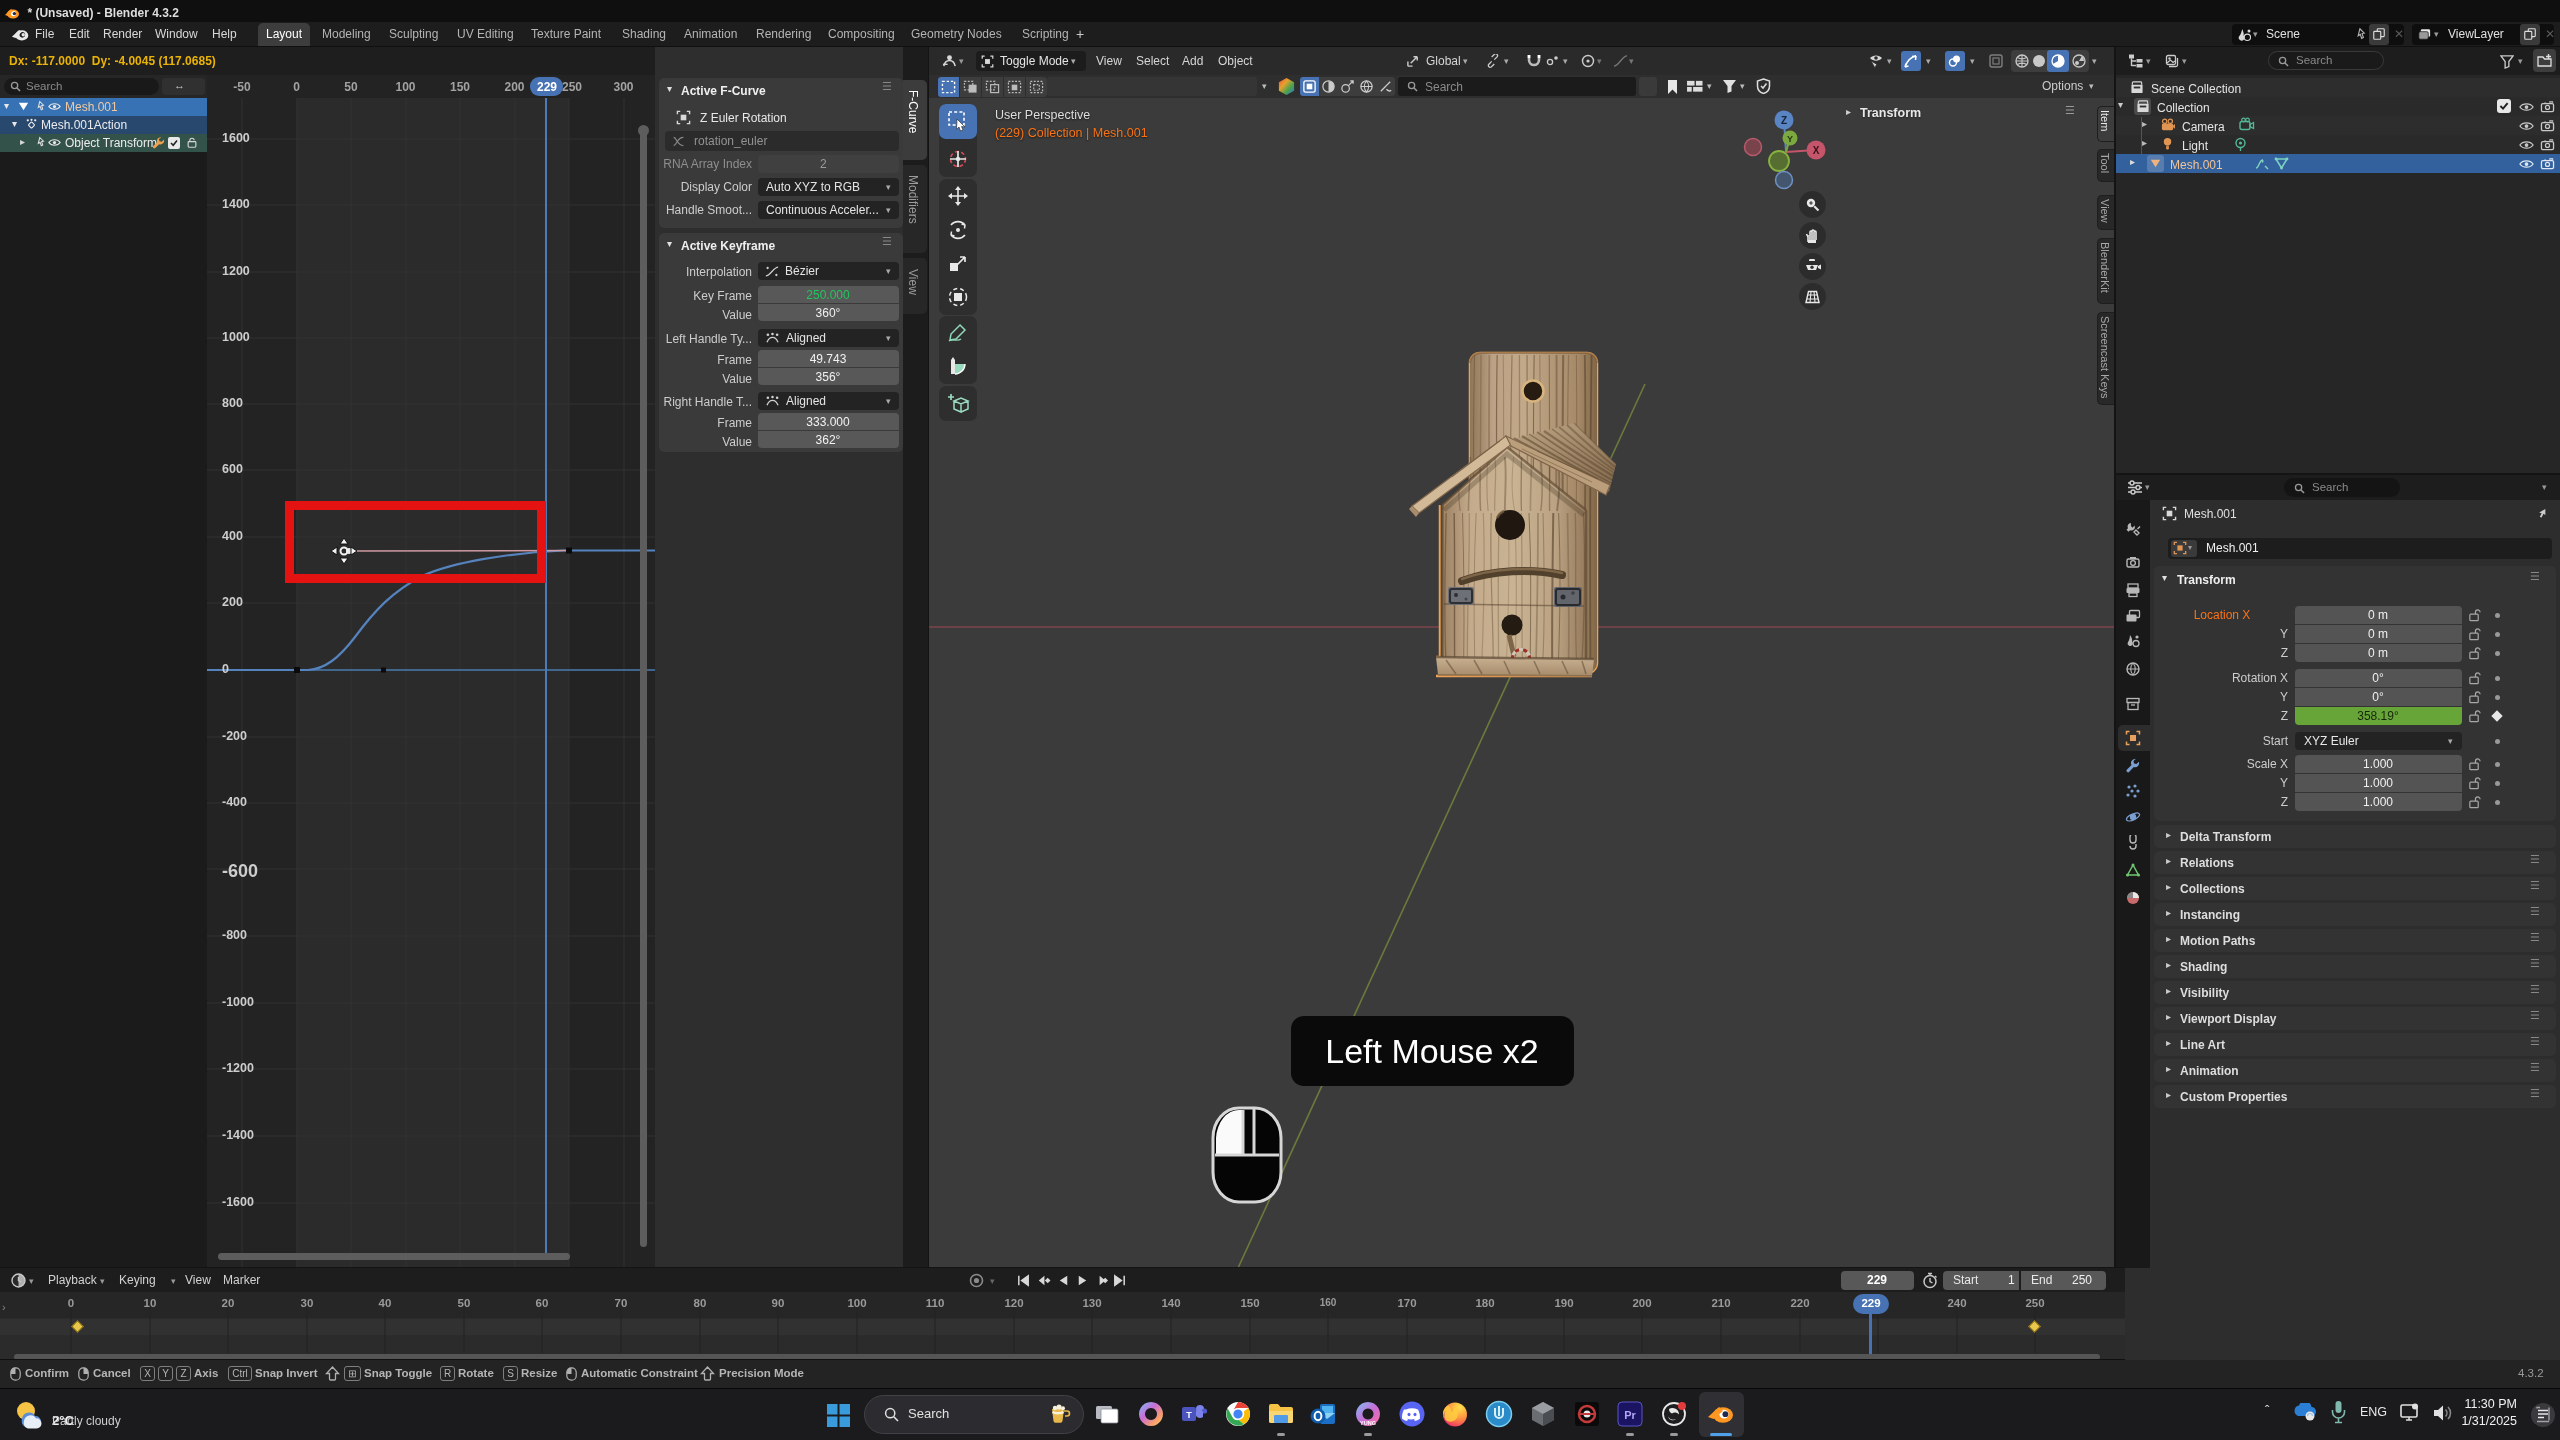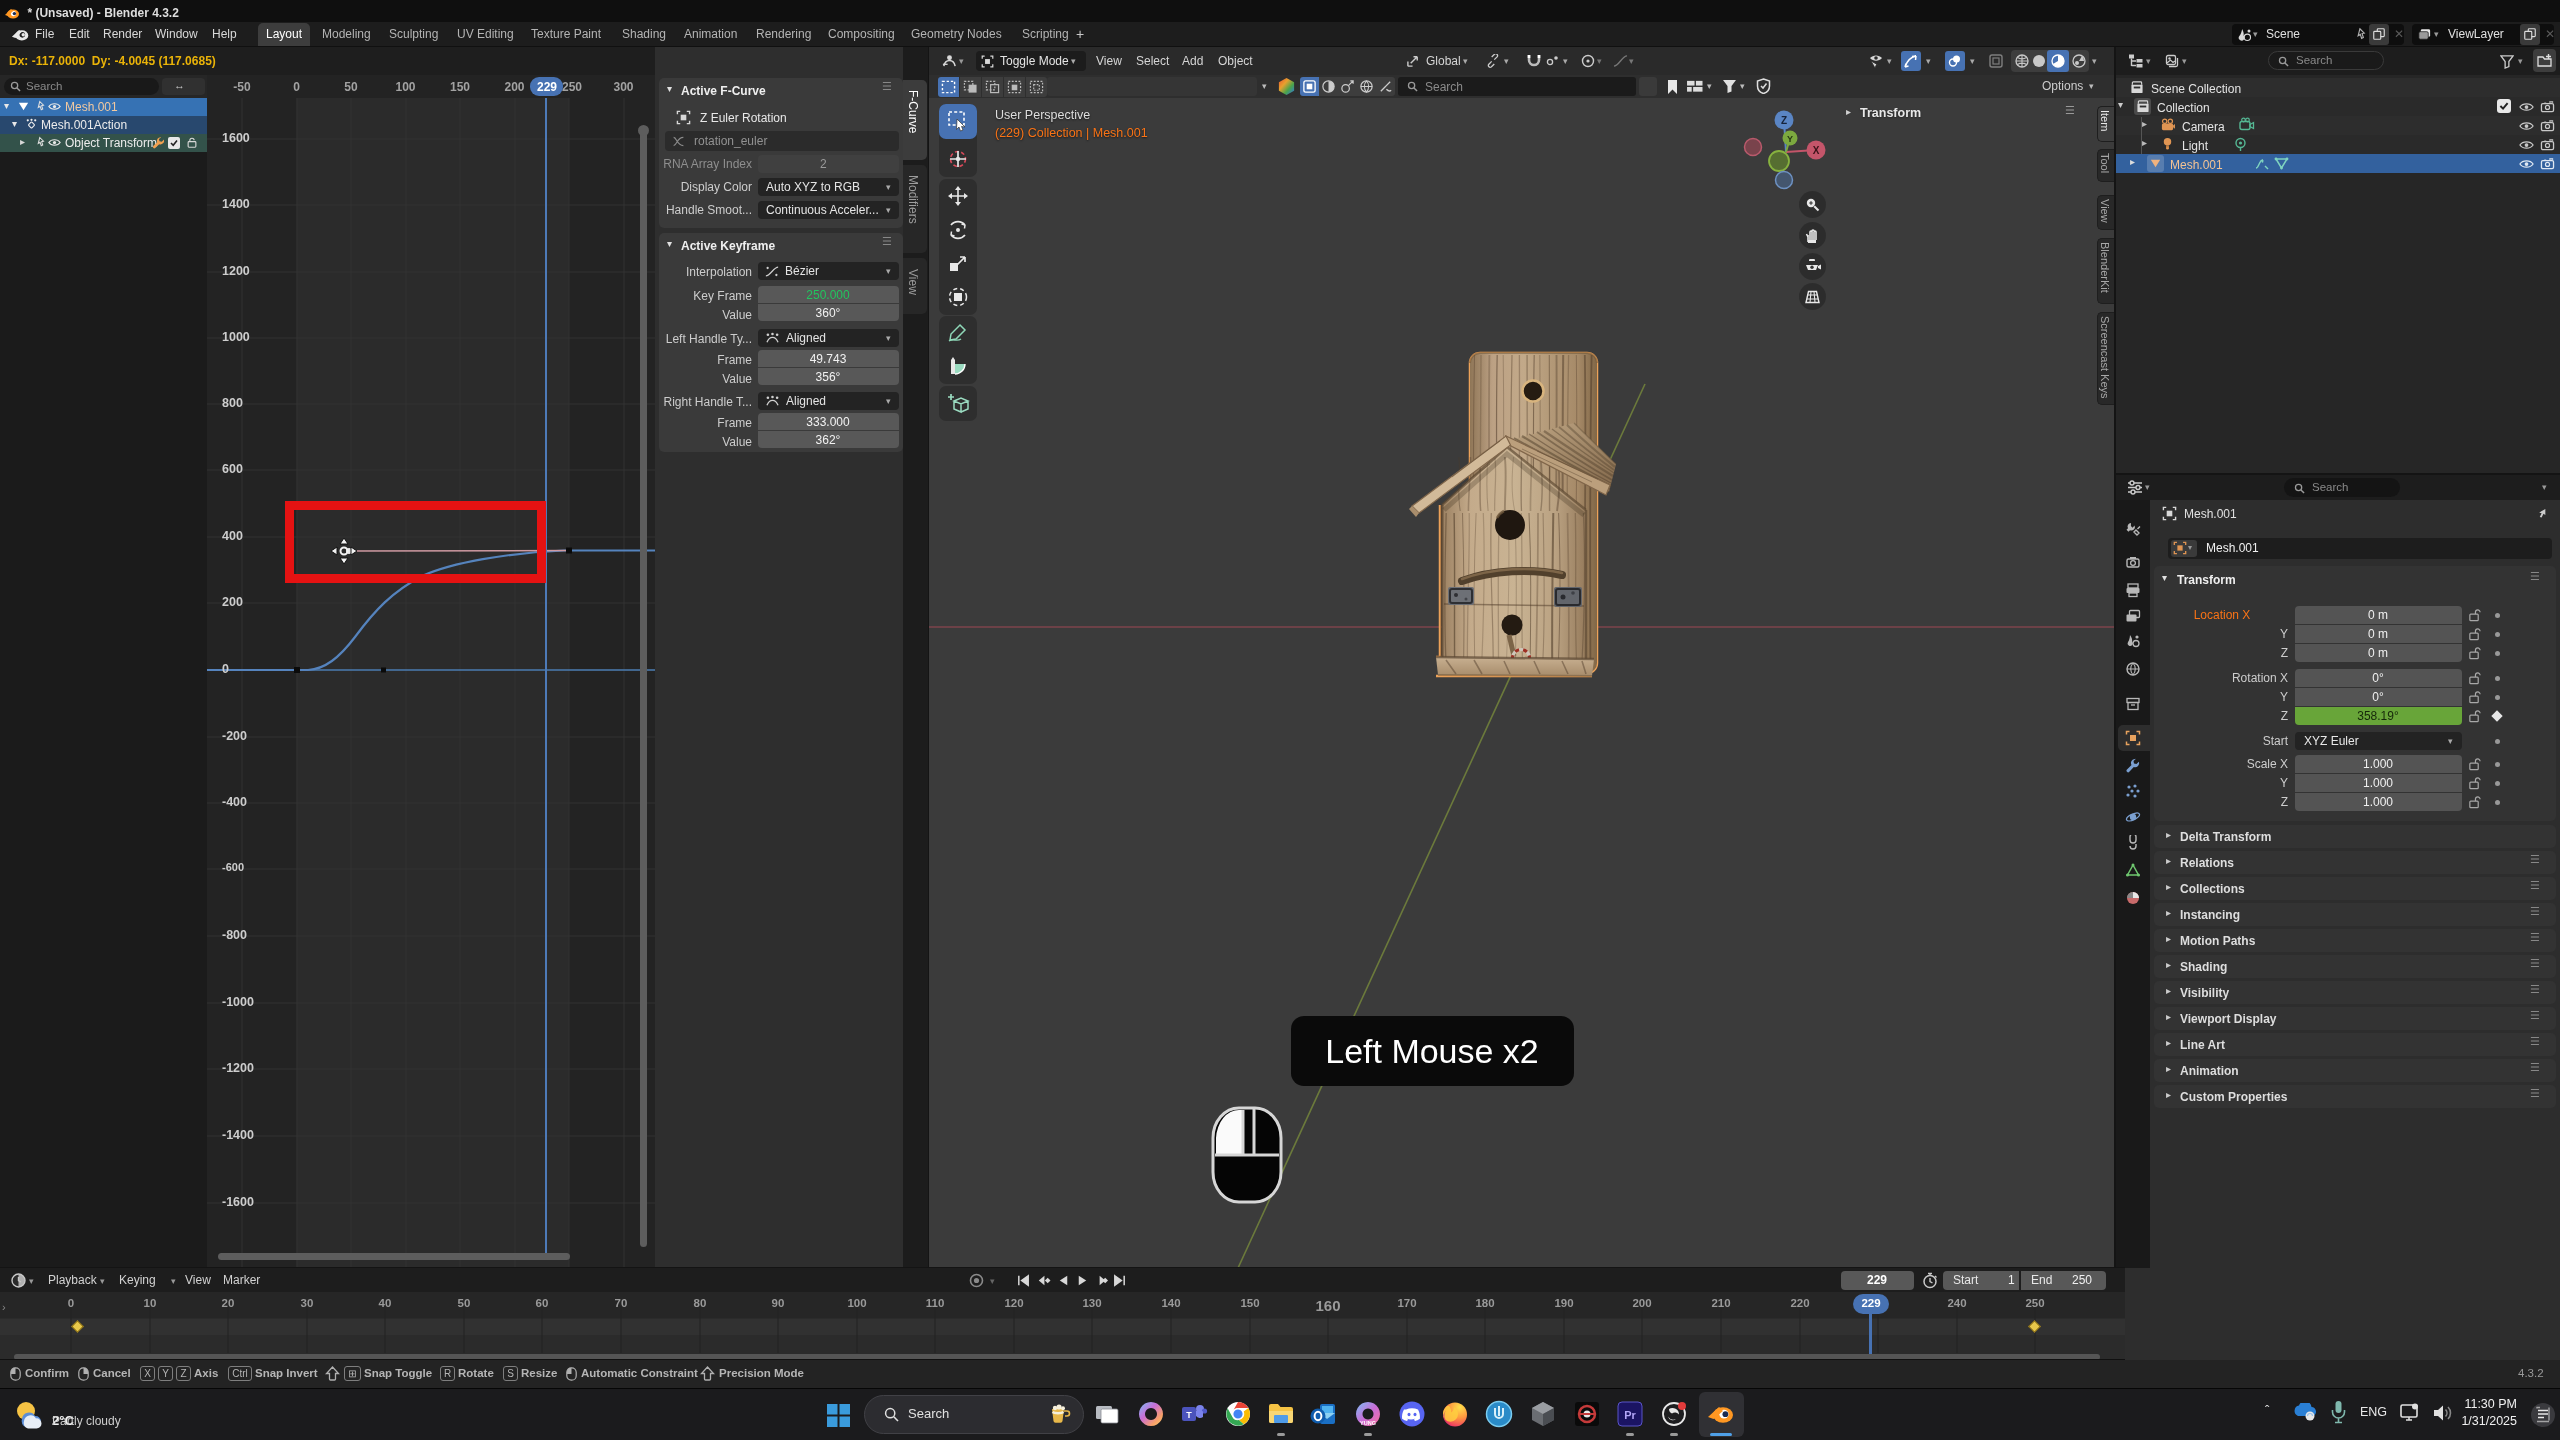--- a/index.html
+++ b/index.html
@@ -194,21 +194,21 @@
       <span class="abs txt" style="left:222px;top:150px;font-size:12.5px;font-weight:bold;color:#cdcdcd;">1400</span>
       <span class="abs txt" style="left:222px;top:217px;font-size:12.5px;font-weight:bold;color:#cdcdcd;">1200</span>
       <span class="abs txt" style="left:222px;top:283px;font-size:12.5px;font-weight:bold;color:#cdcdcd;">1000</span>
       <span class="abs txt" style="left:222px;top:349px;font-size:12.5px;font-weight:bold;color:#cdcdcd;">800</span>
       <span class="abs txt" style="left:222px;top:415px;font-size:12.5px;font-weight:bold;color:#cdcdcd;">600</span>
       <span class="abs txt" style="left:222px;top:482px;font-size:12.5px;font-weight:bold;color:#cdcdcd;">400</span>
       <span class="abs txt" style="left:222px;top:548px;font-size:12.5px;font-weight:bold;color:#cdcdcd;">200</span>
       <span class="abs txt" style="left:222px;top:615px;font-size:12.5px;font-weight:bold;color:#cdcdcd;">0</span>
       <span class="abs txt" style="left:222px;top:682px;font-size:12.5px;font-weight:bold;color:#cdcdcd;">-200</span>
       <span class="abs txt" style="left:222px;top:748px;font-size:12.5px;font-weight:bold;color:#cdcdcd;">-400</span>
-      <span class="abs txt" style="left:222px;top:814px;font-size:11px;font-weight:bold;color:#cdcdcd;">-600</span>
+      <span class="abs txt" style="left:222px;top:814px;font-size:18px;font-weight:bold;color:#cdcdcd;">-600</span>
       <span class="abs txt" style="left:222px;top:881px;font-size:12.5px;font-weight:bold;color:#cdcdcd;">-800</span>
       <span class="abs txt" style="left:222px;top:948px;font-size:12.5px;font-weight:bold;color:#cdcdcd;">-1000</span>
       <span class="abs txt" style="left:222px;top:1014px;font-size:12.5px;font-weight:bold;color:#cdcdcd;">-1200</span>
       <span class="abs txt" style="left:222px;top:1081px;font-size:12.5px;font-weight:bold;color:#cdcdcd;">-1400</span>
       <span class="abs txt" style="left:222px;top:1148px;font-size:12.5px;font-weight:bold;color:#cdcdcd;">-1600</span>
     </div>
 
   <div id="xruler" style="font-size:12px;color:#a2a2a2;font-weight:bold;">
       <span class="abs txt" style="left:242px;top:33px;transform:translateX(-50%);">-50</span>
       <span class="abs txt" style="left:296.5px;top:33px;transform:translateX(-50%);">0</span>
@@ -1255,21 +1255,21 @@
 <span class="abs txt" style="left:542px;top:29px;transform:translateX(-50%);font-size:11.5px;color:#9a9a9a;font-weight:bold;">60</span>
 <span class="abs txt" style="left:621px;top:29px;transform:translateX(-50%);font-size:11.5px;color:#9a9a9a;font-weight:bold;">70</span>
 <span class="abs txt" style="left:700px;top:29px;transform:translateX(-50%);font-size:11.5px;color:#9a9a9a;font-weight:bold;">80</span>
 <span class="abs txt" style="left:778px;top:29px;transform:translateX(-50%);font-size:11.5px;color:#9a9a9a;font-weight:bold;">90</span>
 <span class="abs txt" style="left:857px;top:29px;transform:translateX(-50%);font-size:11.5px;color:#9a9a9a;font-weight:bold;">100</span>
 <span class="abs txt" style="left:935px;top:29px;transform:translateX(-50%);font-size:11.5px;color:#9a9a9a;font-weight:bold;">110</span>
 <span class="abs txt" style="left:1014px;top:29px;transform:translateX(-50%);font-size:11.5px;color:#9a9a9a;font-weight:bold;">120</span>
 <span class="abs txt" style="left:1092px;top:29px;transform:translateX(-50%);font-size:11.5px;color:#9a9a9a;font-weight:bold;">130</span>
 <span class="abs txt" style="left:1171px;top:29px;transform:translateX(-50%);font-size:11.5px;color:#9a9a9a;font-weight:bold;">140</span>
 <span class="abs txt" style="left:1250px;top:29px;transform:translateX(-50%);font-size:11.5px;color:#9a9a9a;font-weight:bold;">150</span>
-<span class="abs txt" style="left:1328px;top:29px;transform:translateX(-50%);font-size:15px;color:#9a9a9a;font-weight:bold;">160</span>
+<span class="abs txt" style="left:1328px;top:29px;transform:translateX(-50%);font-size:10px;color:#9a9a9a;font-weight:bold;">160</span>
 <span class="abs txt" style="left:1407px;top:29px;transform:translateX(-50%);font-size:11.5px;color:#9a9a9a;font-weight:bold;">170</span>
 <span class="abs txt" style="left:1485px;top:29px;transform:translateX(-50%);font-size:11.5px;color:#9a9a9a;font-weight:bold;">180</span>
 <span class="abs txt" style="left:1564px;top:29px;transform:translateX(-50%);font-size:11.5px;color:#9a9a9a;font-weight:bold;">190</span>
 <span class="abs txt" style="left:1642px;top:29px;transform:translateX(-50%);font-size:11.5px;color:#9a9a9a;font-weight:bold;">200</span>
 <span class="abs txt" style="left:1721px;top:29px;transform:translateX(-50%);font-size:11.5px;color:#9a9a9a;font-weight:bold;">210</span>
 <span class="abs txt" style="left:1800px;top:29px;transform:translateX(-50%);font-size:11.5px;color:#9a9a9a;font-weight:bold;">220</span>
 <span class="abs txt" style="left:1957px;top:29px;transform:translateX(-50%);font-size:11.5px;color:#9a9a9a;font-weight:bold;">240</span>
 <span class="abs txt" style="left:2035px;top:29px;transform:translateX(-50%);font-size:11.5px;color:#9a9a9a;font-weight:bold;">250</span>
 <div class="abs" style="left:1853px;top:26px;width:36px;height:20px;background:#4772b3;border-radius:10px;"></div>
 <span class="abs txt" style="left:1871px;top:29px;transform:translateX(-50%);font-size:11.5px;font-weight:bold;color:#fff;">229</span>

